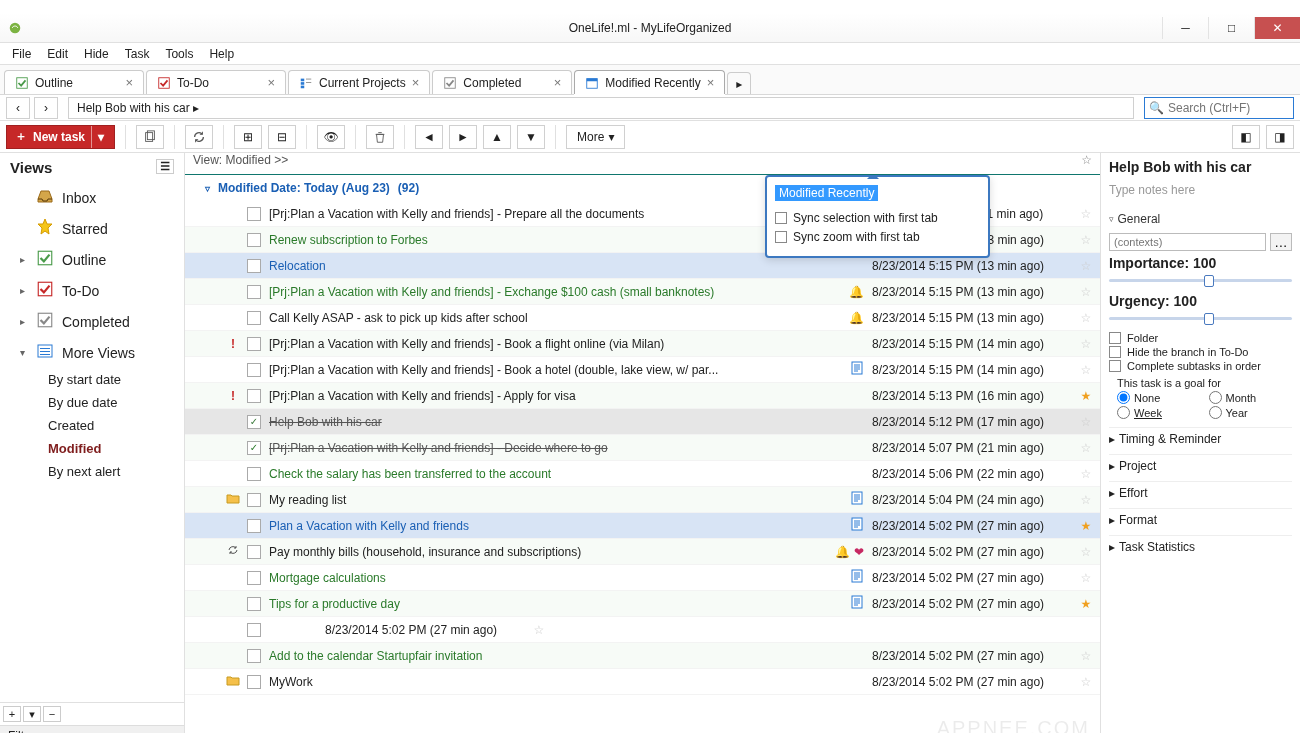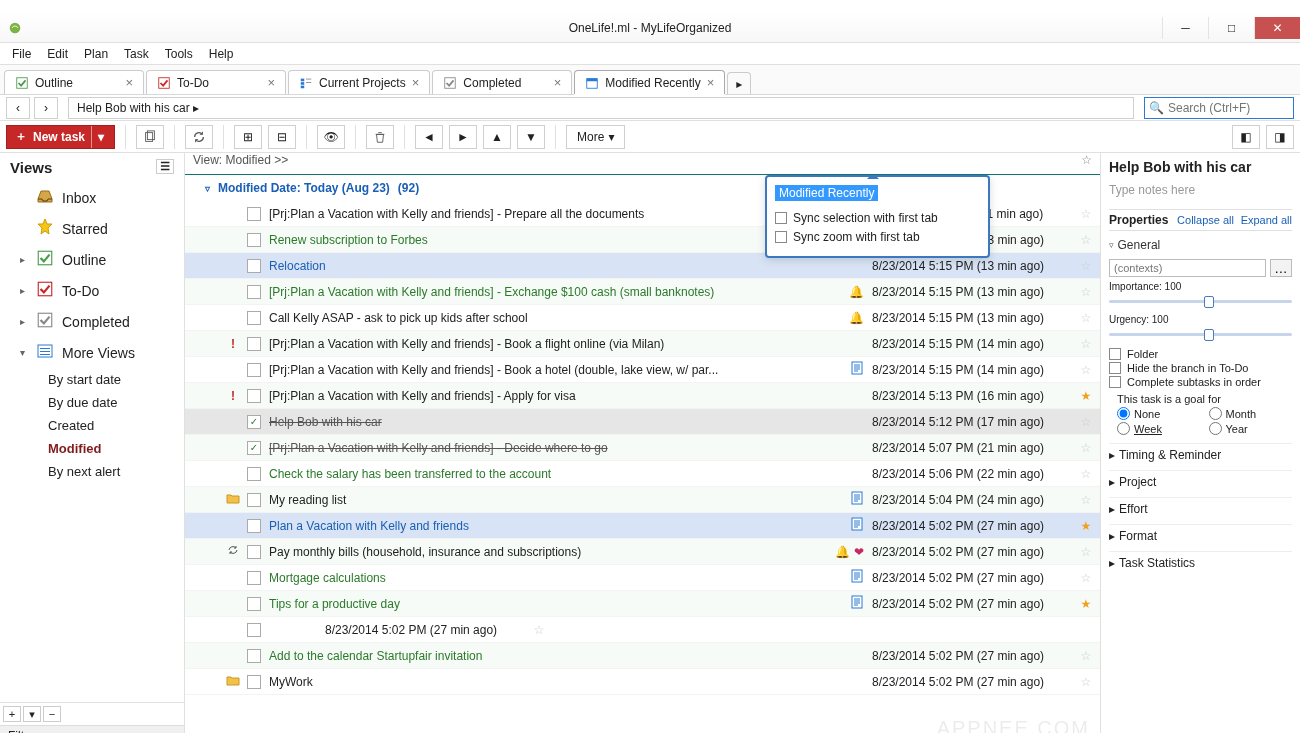--- a/index.html
+++ b/index.html
@@ -80,21 +80,21 @@
 .props .notes { color:#999; font-size:12px; padding:4px 0 8px 0;}
 .prop-hdr { display:flex; justify-content:space-between; font-size:12px; border-top:1px solid #e0e0e0; border-bottom:1px solid #e0e0e0; padding:3px 0;}
 .prop-hdr b { font-weight:600;}
 .prop-hdr a { color:#1a5fb4; cursor:pointer; font-size:11px; }
 .section { font-size:12px; }
 .sec-title { display:flex; align-items:center; gap:4px; padding:3px 0; cursor:pointer; color:#333;}
 .sec-title .tri { font-size:9px; color:#555;}
 .ctx { display:flex; gap:4px; margin:4px 0;}
 .ctx input { flex:1; border:1px solid #bbb; padding:2px 4px; font-size:11px; color:#888;}
 .ctx button { width:22px; border:1px solid #bbb; background:#f3f3f3; cursor:pointer;}
-.slider-row { font-size:10px; }
+.slider-row { font-size:14px;font-weight:bold; }
 .slider { position:relative; height:14px; margin:2px 0 6px 0;}
 .slider .track { position:absolute; top:6px; left:0; right:0; height:3px; background:#c7d5ea; border-radius:2px;}
 .slider .thumb { position:absolute; top:2px; width:10px; height:12px; background:#fff; border:1px solid #4a7abf; border-radius:2px;}
 .chk { display:flex; align-items:center; gap:6px; font-size:11px; padding:1px 0;}
 .chk .box { width:12px; height:12px; border:1px solid #888;}
 .radio-grid { display:grid; grid-template-columns:1fr 1fr; gap:2px 8px; font-size:11px; padding:2px 0 4px 8px;}
 .radio-grid label { display:flex; align-items:center; gap:4px;}
 .radio-grid input { margin:0;}
 .collapsed-sec { border-top:1px solid #eee; padding:4px 0; font-size:12px; display:flex; align-items:center; gap:4px; cursor:pointer;}
 
@@ -123,21 +123,21 @@
   <div class="win-ctrls">
     <div>─</div>
     <div>□</div>
     <div class="close">✕</div>
   </div>
 </div>
 
 <div class="menubar">
   <span>File</span>
   <span>Edit</span>
-  <span>Plan</span>
+  <span>Hide</span>
   <span>Task</span>
   <span>Tools</span>
   <span>Help</span>
 </div>
 
 <div class="tabstrip" id="tabstrip">
     <div class="tab">
       <span class="tab-icon">
         <svg viewBox="0 0 16 16">
           <rect x="2" y="2" width="12" height="12" fill="none" stroke="#4a9b4a"></rect>
@@ -557,24 +557,20 @@
           </div>
       </div>
 
       <div class="watermark">APPNEE.COM</div>
     </div>
   </div>
 
   <div class="props">
     <h3>Help Bob with his car</h3>
     <div class="notes">Type notes here</div>
-    <div class="prop-hdr">
-      <b>Properties</b>
-      <span><a>Collapse all</a>&nbsp;&nbsp;<a>Expand all</a></span>
-    </div>
     <div class="section">
       <div class="sec-title">
           <span class="tri">▿</span>
           <span>General</span>
         </div>
       <div class="ctx">
         <input placeholder="(contexts)" style="">
         <button>…</button>
       </div>
       <div class="slider-row">

